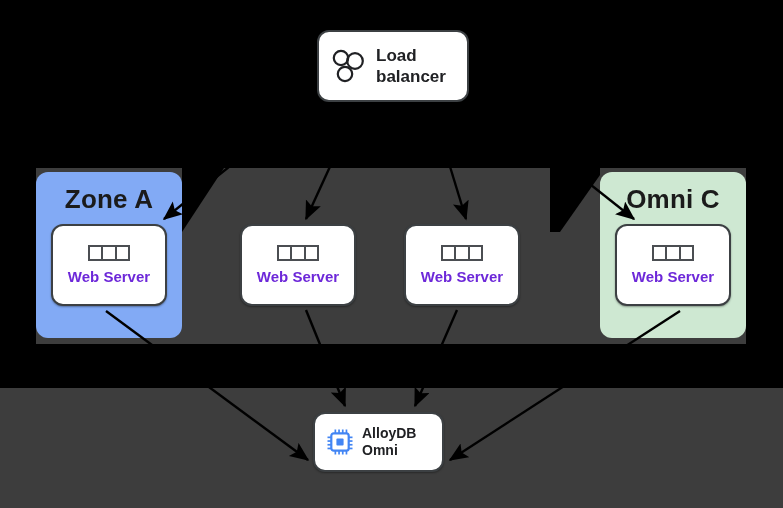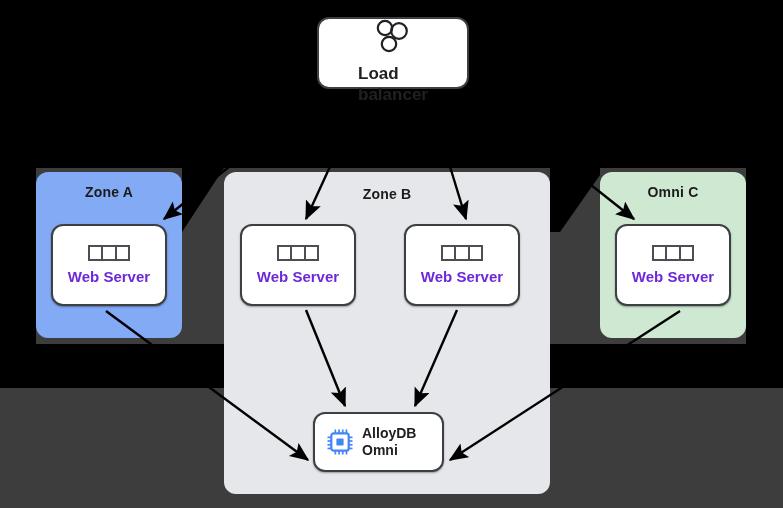--- a/index.html
+++ b/index.html
@@ -40,21 +40,21 @@
   .zone {
     position: absolute;
     border-radius: 12px;
     z-index: 3;
   }
   .zone-title {
     position: absolute;
     left: 0;
     width: 100%;
     text-align: center;
-    font-size: 14px;
+    font-size: 26px;
     font-weight: bold;
     color: #1b1b1b;
     letter-spacing: .2px;
   }
   #zone-a { left: 36px;  top: 172px; width: 146px; height: 166px; background: #82aaf5; }
   #zone-b { left: 224px; top: 172px; width: 326px; height: 322px; background: #e6e7eb; }
   #zone-c { left: 600px; top: 172px; width: 146px; height: 166px; background: #cee8d2; }
   #zone-a .zone-title, #zone-c .zone-title { top: 12px; }
   #zone-b .zone-title { top: 14px; }
 
@@ -117,25 +117,26 @@
     font-size: 14px;
     font-weight: bold;
     color: #202124;
     line-height: 17px;
     white-space: pre-line;
   }
 
   
   #lb-card {
     left: 317px;
-    top: 17px;
+    top: 30px;
     width: 152px;
     height: 72px;
-    flex-direction: column;
+    flex-direction: row;
     justify-content: flex-start;
+    padding-left: 13px;
     gap: 10px;
     z-index: 8;
   }
   .lb-icon { width: 34px; height: 34px; flex: 0 0 auto; }
   .lb-label {
     font-size: 17px;
     font-weight: bold;
     color: #202124;
     line-height: 21px;
     white-space: pre-line;
@@ -176,23 +177,20 @@
   </div>
   <div class="card ws-card" id="ws-a">
     <div class="ws-icon">
         <span></span>
         <span></span>
         <span></span>
       </div>
     <div class="ws-label">Web Server</div>
   </div>
 
-  <div class="zone" id="zone-b">
-    <div class="zone-title">Zone B</div>
-  </div>
   <div class="card ws-card" id="ws-b1">
     <div class="ws-icon">
         <span></span>
         <span></span>
         <span></span>
       </div>
     <div class="ws-label">Web Server</div>
   </div>
   <div class="card ws-card" id="ws-b2">
     <div class="ws-icon">

